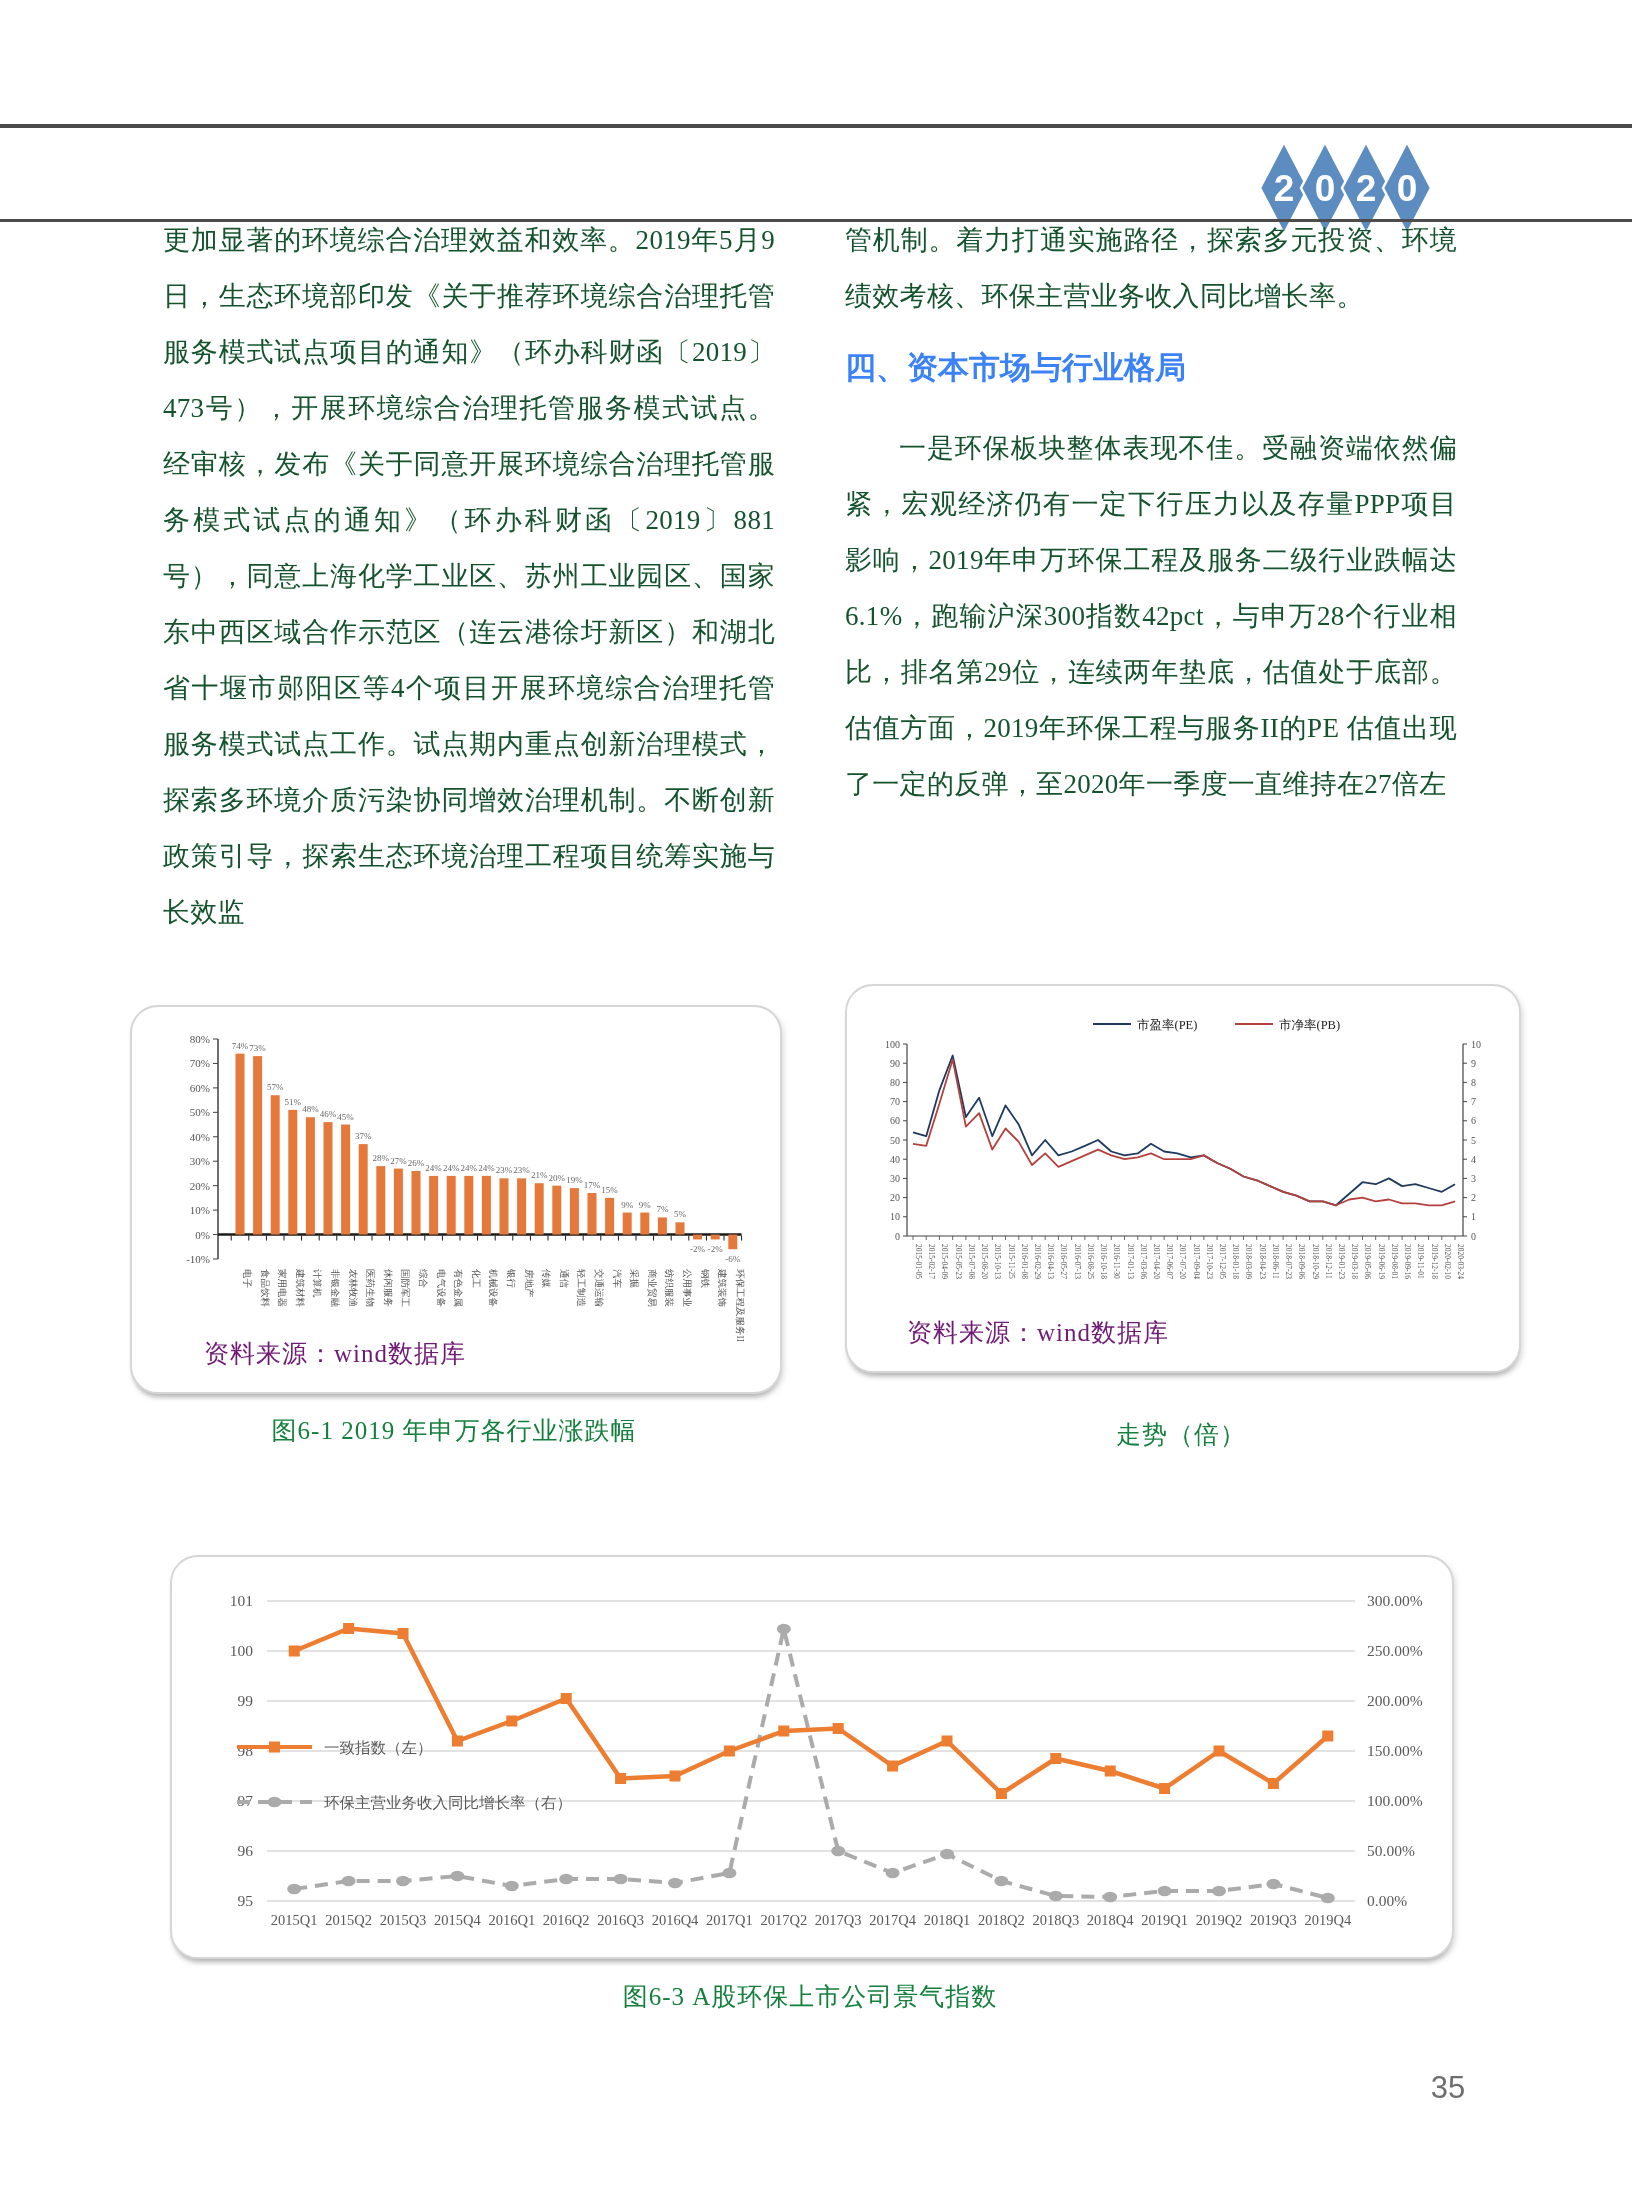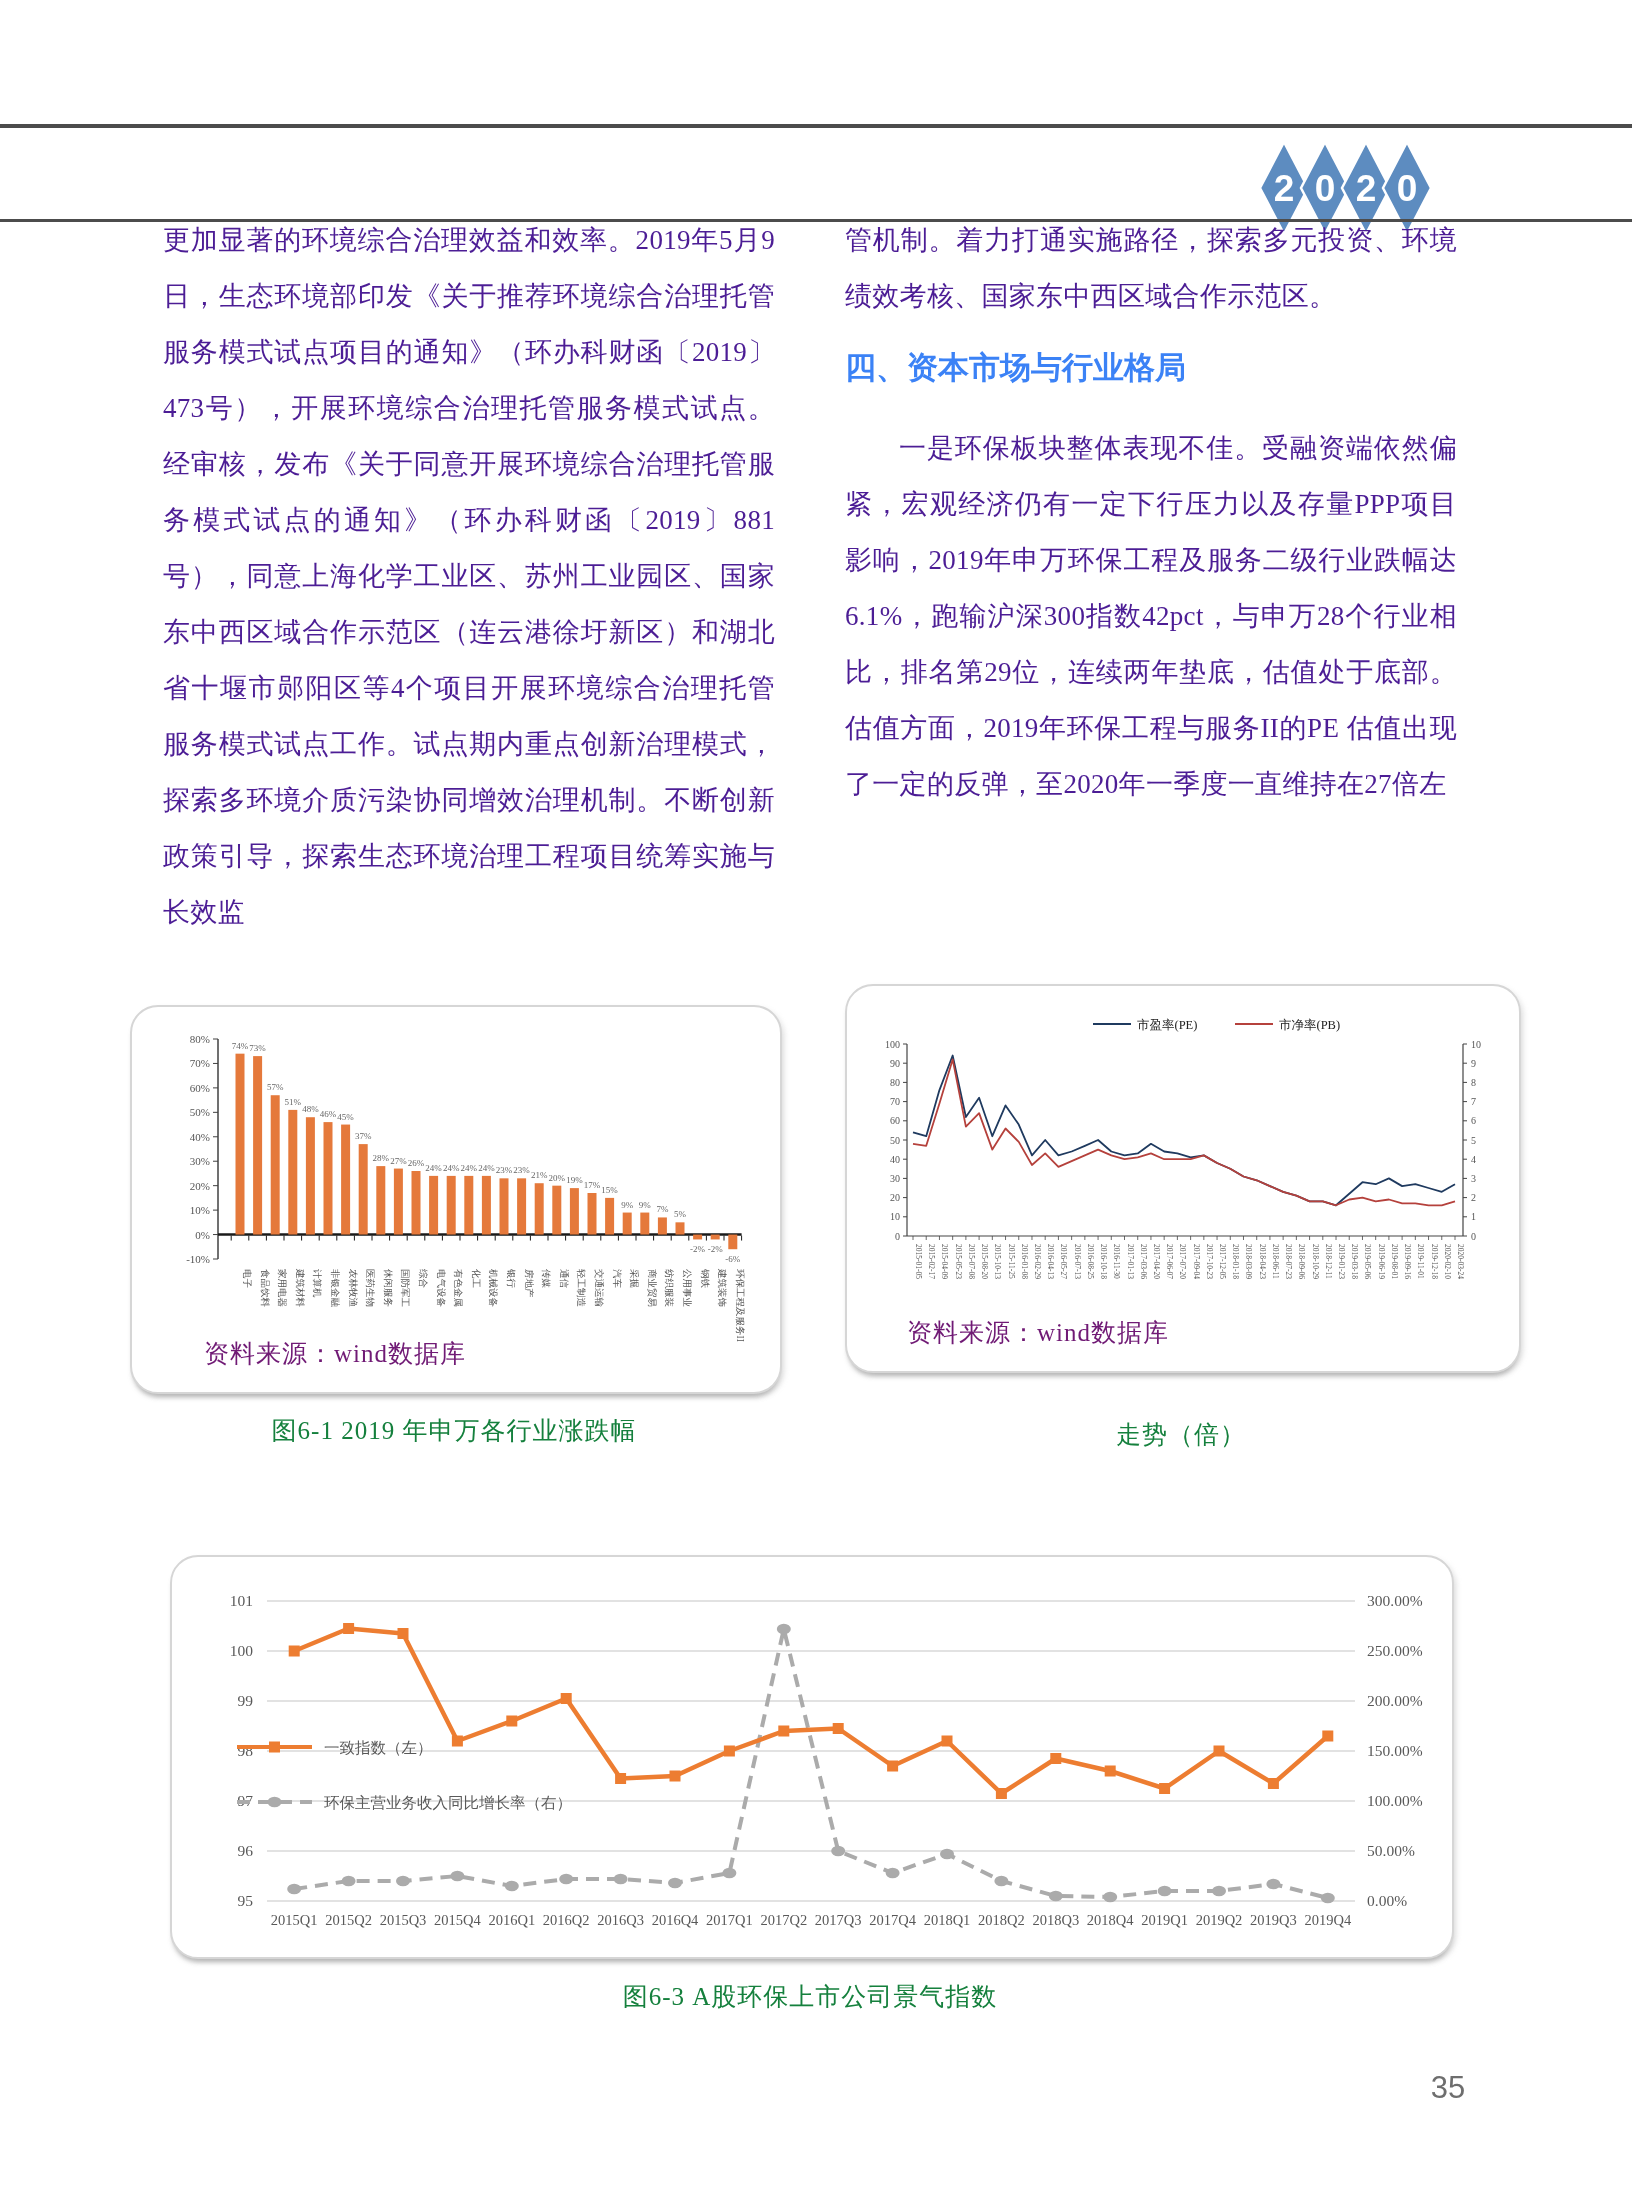--- a/index.html
+++ b/index.html
@@ -3,21 +3,21 @@
 <meta charset="utf-8">
 <style>
   html,body{margin:0;padding:0;background:#ffffff;}
   .page{position:relative;width:1632px;height:2199px;background:#ffffff;overflow:hidden;
         font-family:"Liberation Serif",serif;}
   .rule{position:absolute;left:0;width:100%;background:#4c4c4c;}
   .rule-top{top:124px;height:4px;}
   .rule-second{top:219px;height:3px;}
   .logo{position:absolute;left:1258px;top:140px;width:176px;height:96px;}
   .col{position:absolute;width:612px;}
-  .col p{font-size:27px;line-height:56px;text-align:justify;color:#4c1d95;margin:0;letter-spacing:.3px;}
+  .col p{font-size:27px;line-height:56px;text-align:justify;color:#14532d;margin:0;letter-spacing:.3px;}
   .col-left{left:163px;top:212px;}
   .col-right{left:845px;top:212px;}
   .col-right h2{font-family:"Liberation Sans",sans-serif;font-size:31px;font-weight:bold;
                 color:#3b82f6;margin:22px 0 0 0;line-height:44px;}
   .col-right p.para2{margin-top:30px;text-indent:54px;}
   .card{position:absolute;background:#ffffff;border:2px solid #d6d6d6;border-radius:28px;
         box-shadow:0 6px 5px -3px rgba(130,130,130,.5),3px 3px 5px rgba(170,170,170,.28);}
   .card1{left:130px;top:1005px;width:648px;height:385px;text-align:right;}
   .card2{left:845px;top:984px;width:672px;height:385px;}
   .card3{left:170px;top:1555px;width:1280px;height:400px;}
@@ -63,21 +63,21 @@
     </g>
   </svg>
 
   <div class="rule rule-second"></div>
 
   <div class="col col-left">
     <p>更加显著的环境综合治理效益和效率。2019年5月9日，生态环境部印发《关于推荐环境综合治理托管服务模式试点项目的通知》（环办科财函〔2019〕473号），开展环境综合治理托管服务模式试点。经审核，发布《关于同意开展环境综合治理托管服务模式试点的通知》（环办科财函〔2019〕881号），同意上海化学工业区、苏州工业园区、国家东中西区域合作示范区（连云港徐圩新区）和湖北省十堰市郧阳区等4个项目开展环境综合治理托管服务模式试点工作。试点期内重点创新治理模式，探索多环境介质污染协同增效治理机制。不断创新政策引导，探索生态环境治理工程项目统筹实施与长效监</p>
   </div>
 
   <div class="col col-right">
-    <p>管机制。着力打通实施路径，探索多元投资、环境绩效考核、国家东中西区域合作示范区。</p>
+    <p>管机制。着力打通实施路径，探索多元投资、环境绩效考核、环保主营业务收入同比增长率。</p>
     <h2>四、资本市场与行业格局</h2>
     <p class="para2">一是环保板块整体表现不佳。受融资端依然偏紧，宏观经济仍有一定下行压力以及存量PPP项目影响，2019年申万环保工程及服务二级行业跌幅达6.1%，跑输沪深300指数42pct，与申万28个行业相比，排名第29位，连续两年垫底，估值处于底部。估值方面，2019年环保工程与服务II的PE 估值出现了一定的反弹，至2020年一季度一直维持在27倍左</p>
   </div>
 
   <div class="card card1">
     <svg id="fig61-svg" class="chart-svg" viewBox="0 0 600 315">
         <line x1="62" y1="10" x2="62" y2="230" stroke="#404040" stroke-width="1.5"></line>
         <line x1="57" y1="10" x2="62" y2="10" stroke="#404040" stroke-width="1"></line>
         <text x="54" y="14" text-anchor="end" font-size="11" fill="#555">80%</text>
         <line x1="57" y1="34.44444444444444" x2="62" y2="34.44444444444444" stroke="#404040" stroke-width="1"></line>

